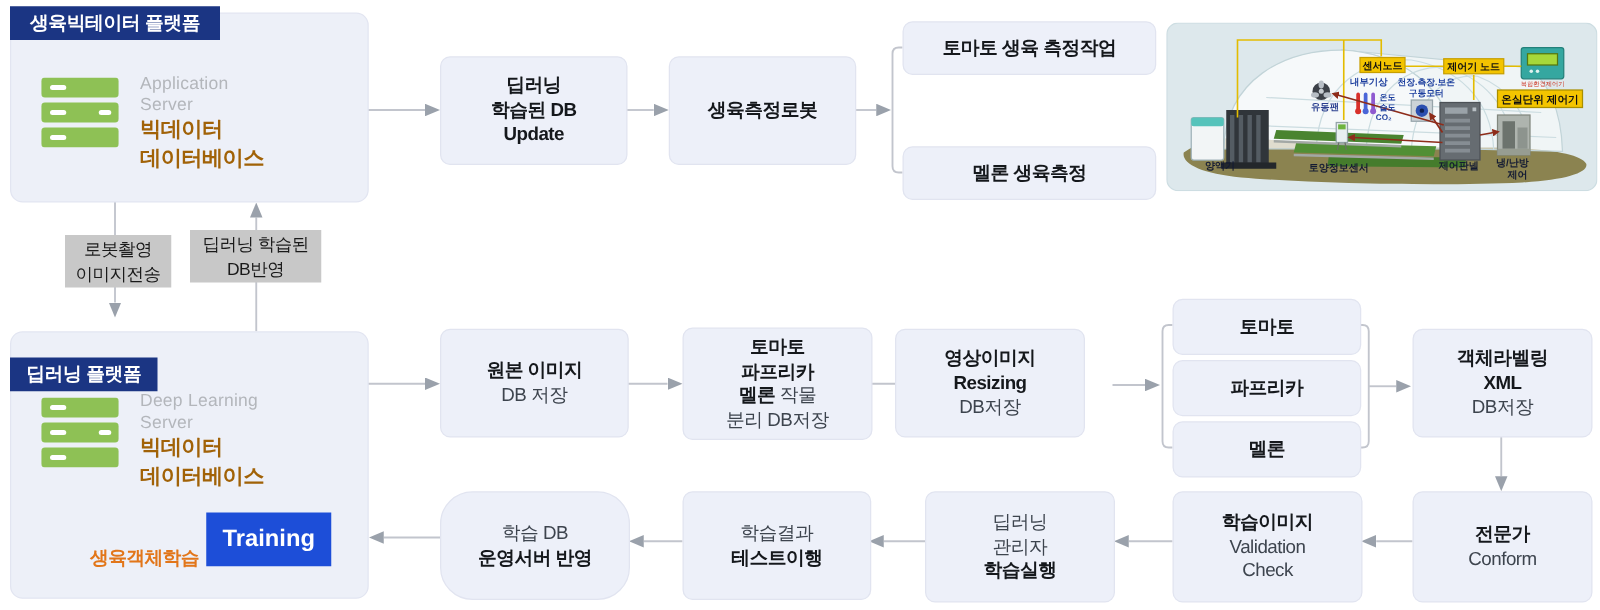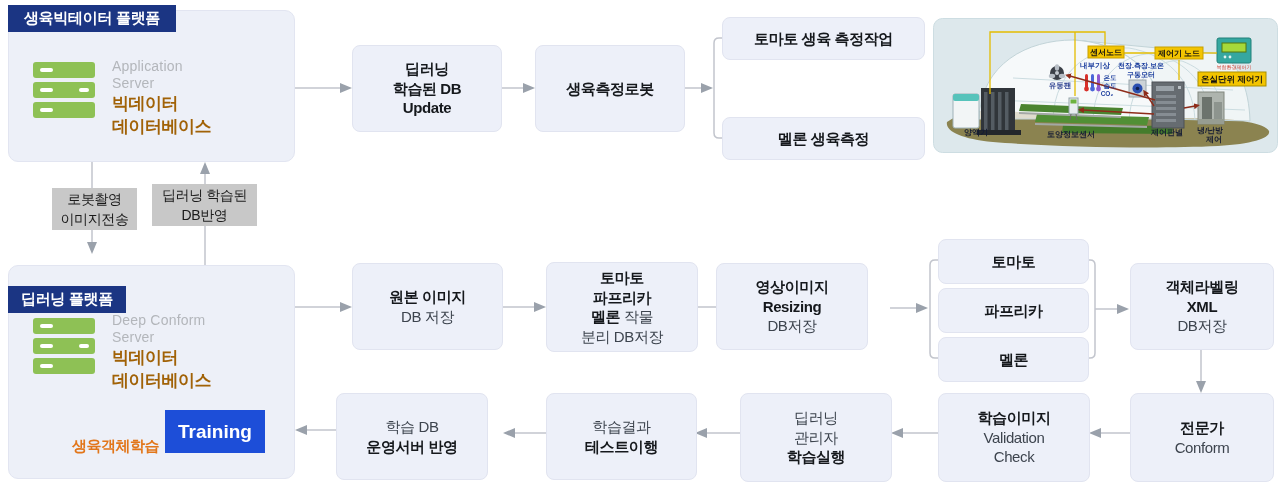--- a/index.html
+++ b/index.html
@@ -119,21 +119,21 @@
   <svg class="srv" style="left:33px;top:318px;" width="62" height="56" viewBox="0 0 62 56">
     <rect x="0" y="0" width="62" height="16" rx="3" fill="#8ec155"></rect>
     <rect x="0" y="20" width="62" height="16" rx="3" fill="#8ec155"></rect>
     <rect x="0" y="40" width="62" height="16" rx="3" fill="#8ec155"></rect>
     <rect x="7" y="6" width="13" height="4" rx="2" fill="#fff"></rect>
     <rect x="7" y="26" width="13" height="4" rx="2" fill="#fff"></rect>
     <rect x="7" y="46" width="13" height="4" rx="2" fill="#fff"></rect>
     <rect x="46" y="26" width="10" height="4" rx="2" fill="#fff"></rect>
   </svg>
   <div class="srvtext" style="left:112px;top:312px;">
-    <div class="en">Deep Conform</div>
+    <div class="en">Deep Learning</div>
     <div class="en">Server</div>
     <div class="ko">빅데이터</div>
     <div class="ko">데이터베이스</div>
   </div>
   <div class="training" style="left:165px;top:410px;width:100px;height:43px;">Training</div>
   <div class="trlabel" style="left:72px;top:437px;text-align:center;">생육객체학습</div>
 
   <div class="fbox" style="left:352px;top:263px;width:149px;height:85px;">
     <span class="b">원본 이미지</span>
     <span class="r">DB 저장</span>
@@ -175,21 +175,21 @@
   </div>
   <div class="fbox" style="left:740px;top:393px;width:150px;height:87px;">
     <span class="r">딥러닝</span>
     <span class="r">관리자</span>
     <span class="b">학습실행</span>
   </div>
   <div class="fbox" style="left:546px;top:393px;width:149px;height:85px;">
     <span class="r">학습결과</span>
     <span class="b">테스트이행</span>
   </div>
-  <div class="fbox" style="left:336px;top:393px;width:150px;height:85px;">
+  <div class="fbox" style="left:352px;top:393px;width:150px;height:85px;border-radius:26px;">
     <span class="r">학습 DB</span>
     <span class="b">운영서버 반영</span>
   </div>
 
   <svg class="gh" width="345" height="135" viewBox="0 0 345 135">
     <rect x="0.5" y="0.5" width="344" height="134" rx="9" fill="#dde8ec" stroke="#cddde2"></rect>
     <path d="M14,104 C30,92 55,90 85,94 C140,99 210,100 270,100 C305,101 332,105 336,113 C338,120 320,126 285,128 C220,131 120,129 60,124 C28,121 12,113 14,104 Z" fill="#8b8350"></path>
 
     <path d="M140,22 L288,36 C305,45 316,70 317,103 L231,101 C228,50 185,24 140,22 Z" fill="#ffffff" fill-opacity="0.55" stroke="#c2d4d8"></path>
     <path d="M46,101 C48,45 95,22 140,22 C185,24 228,50 231,101 Z" fill="#ffffff" fill-opacity="0.72" stroke="#c2d4d8"></path>

